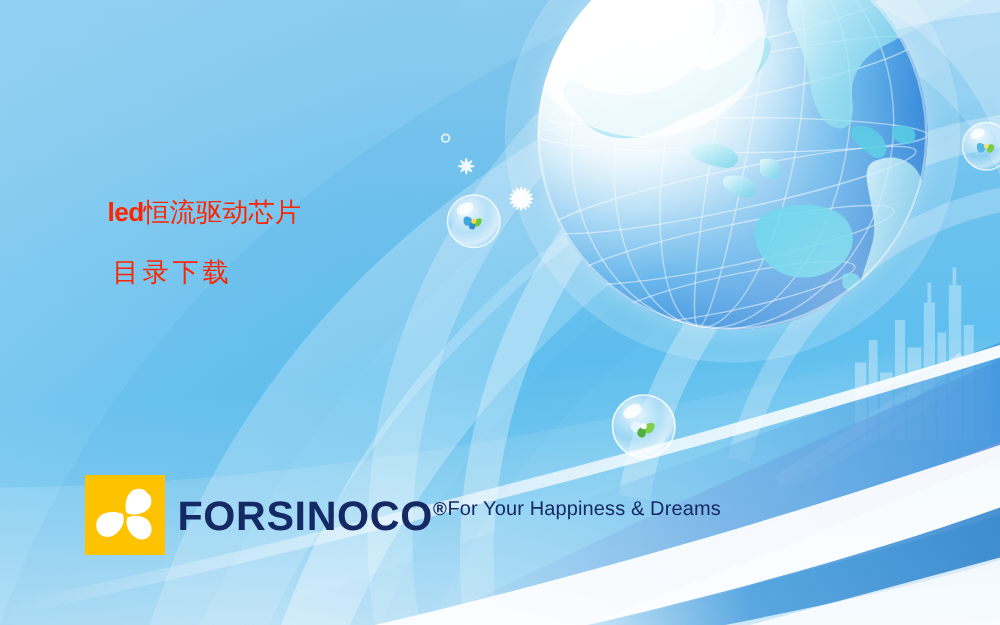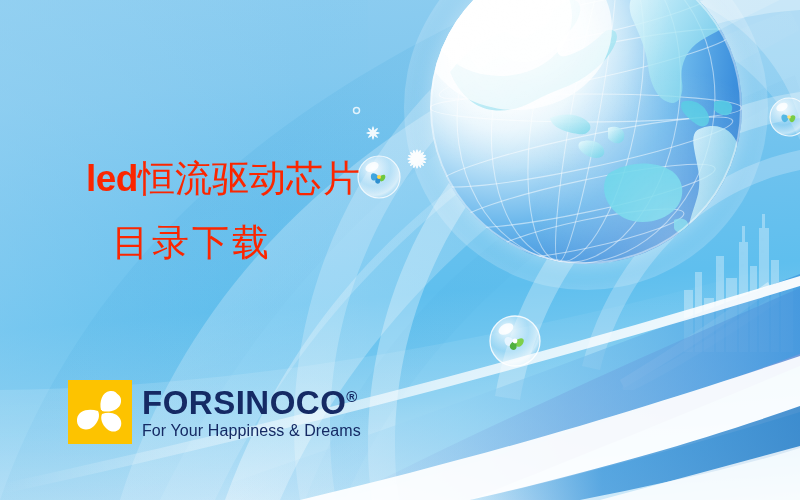--- a/index.html
+++ b/index.html
@@ -104,50 +104,50 @@
 
   
   .sparkle { position: absolute; pointer-events: none; }
   .bubble  { position: absolute; pointer-events: none; }
 
   
   .headline {
     position: absolute;
     left: 86px; top: 160px;
     color: #fb2600;
-    font-size: 37px;
+    font-size: 21px;
     line-height: 1.0;
     letter-spacing: 0px;
     white-space: nowrap;
   }
   .headline .line1 { display: block; font-weight: 400; }
   .headline .line1 .latin { font-weight: 700; letter-spacing: -0.5px; }
   .headline .line2 {
     display: block;
     margin-top: 27px;
-    margin-left: 26px;
+    margin-left: 4px;
     font-weight: 400;
     letter-spacing: 3px;
   }
 
   
   .logo {
     position: absolute;
     left: 68px; top: 380px;
     display: flex;
     align-items: center;
     gap: 10px;
   }
   .logo-mark {
     width: 64px; height: 64px;
     background: #fdc300;
     flex: 0 0 auto;
     position: relative;
   }
-  .logo-text { display: flex; flex-direction: column; justify-content: center; }
+  .logo-text { display: flex; flex-direction: row; justify-content: center; }
   .logo-name {
     color: #152a64;
     font-weight: 700;
     font-size: 33px;
     line-height: 1.0;
     letter-spacing: 0.5px;
     position: relative;
     white-space: nowrap;
   }
   .logo-name .reg {

